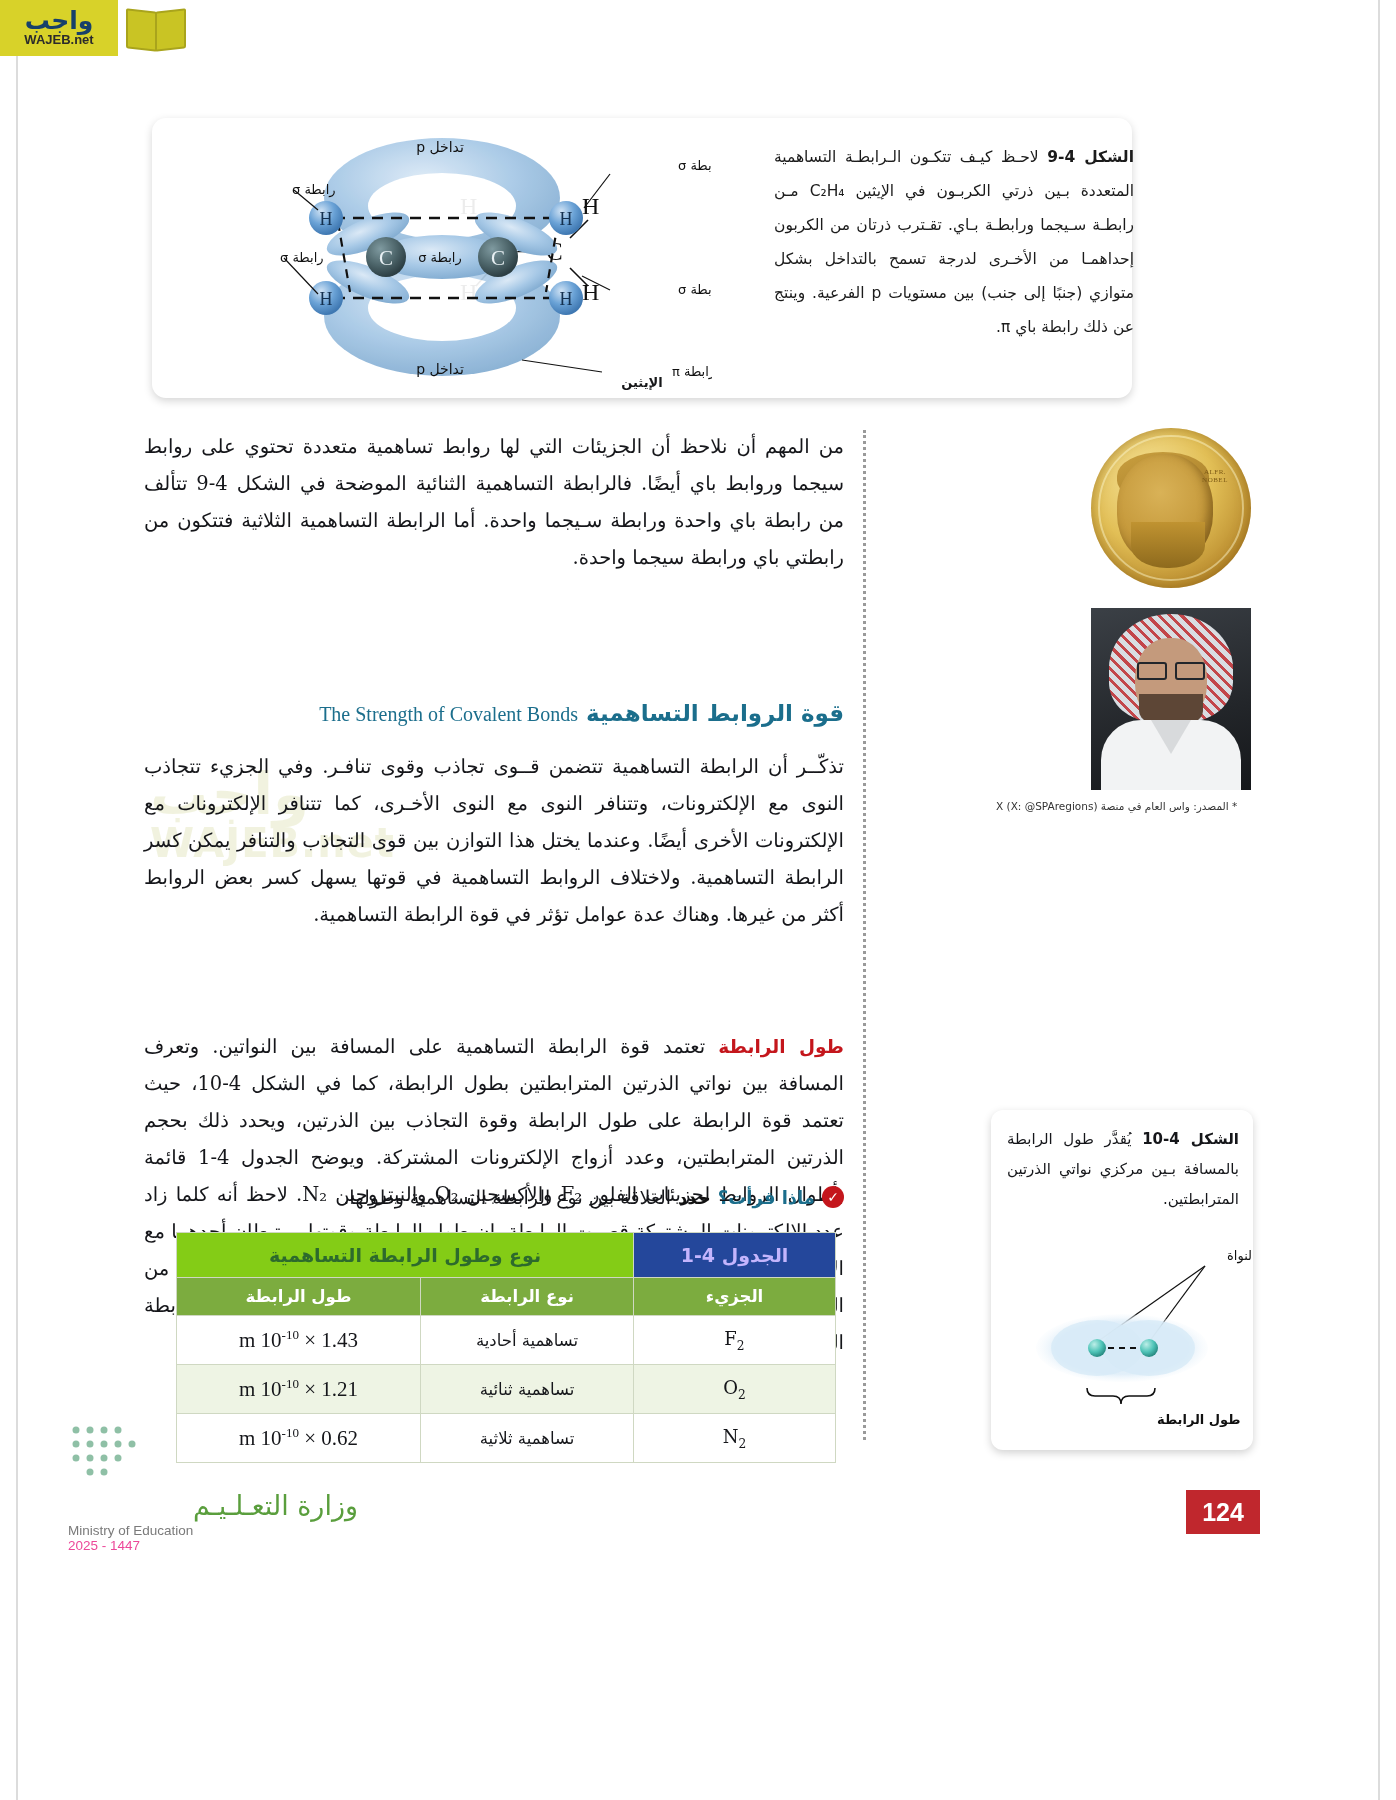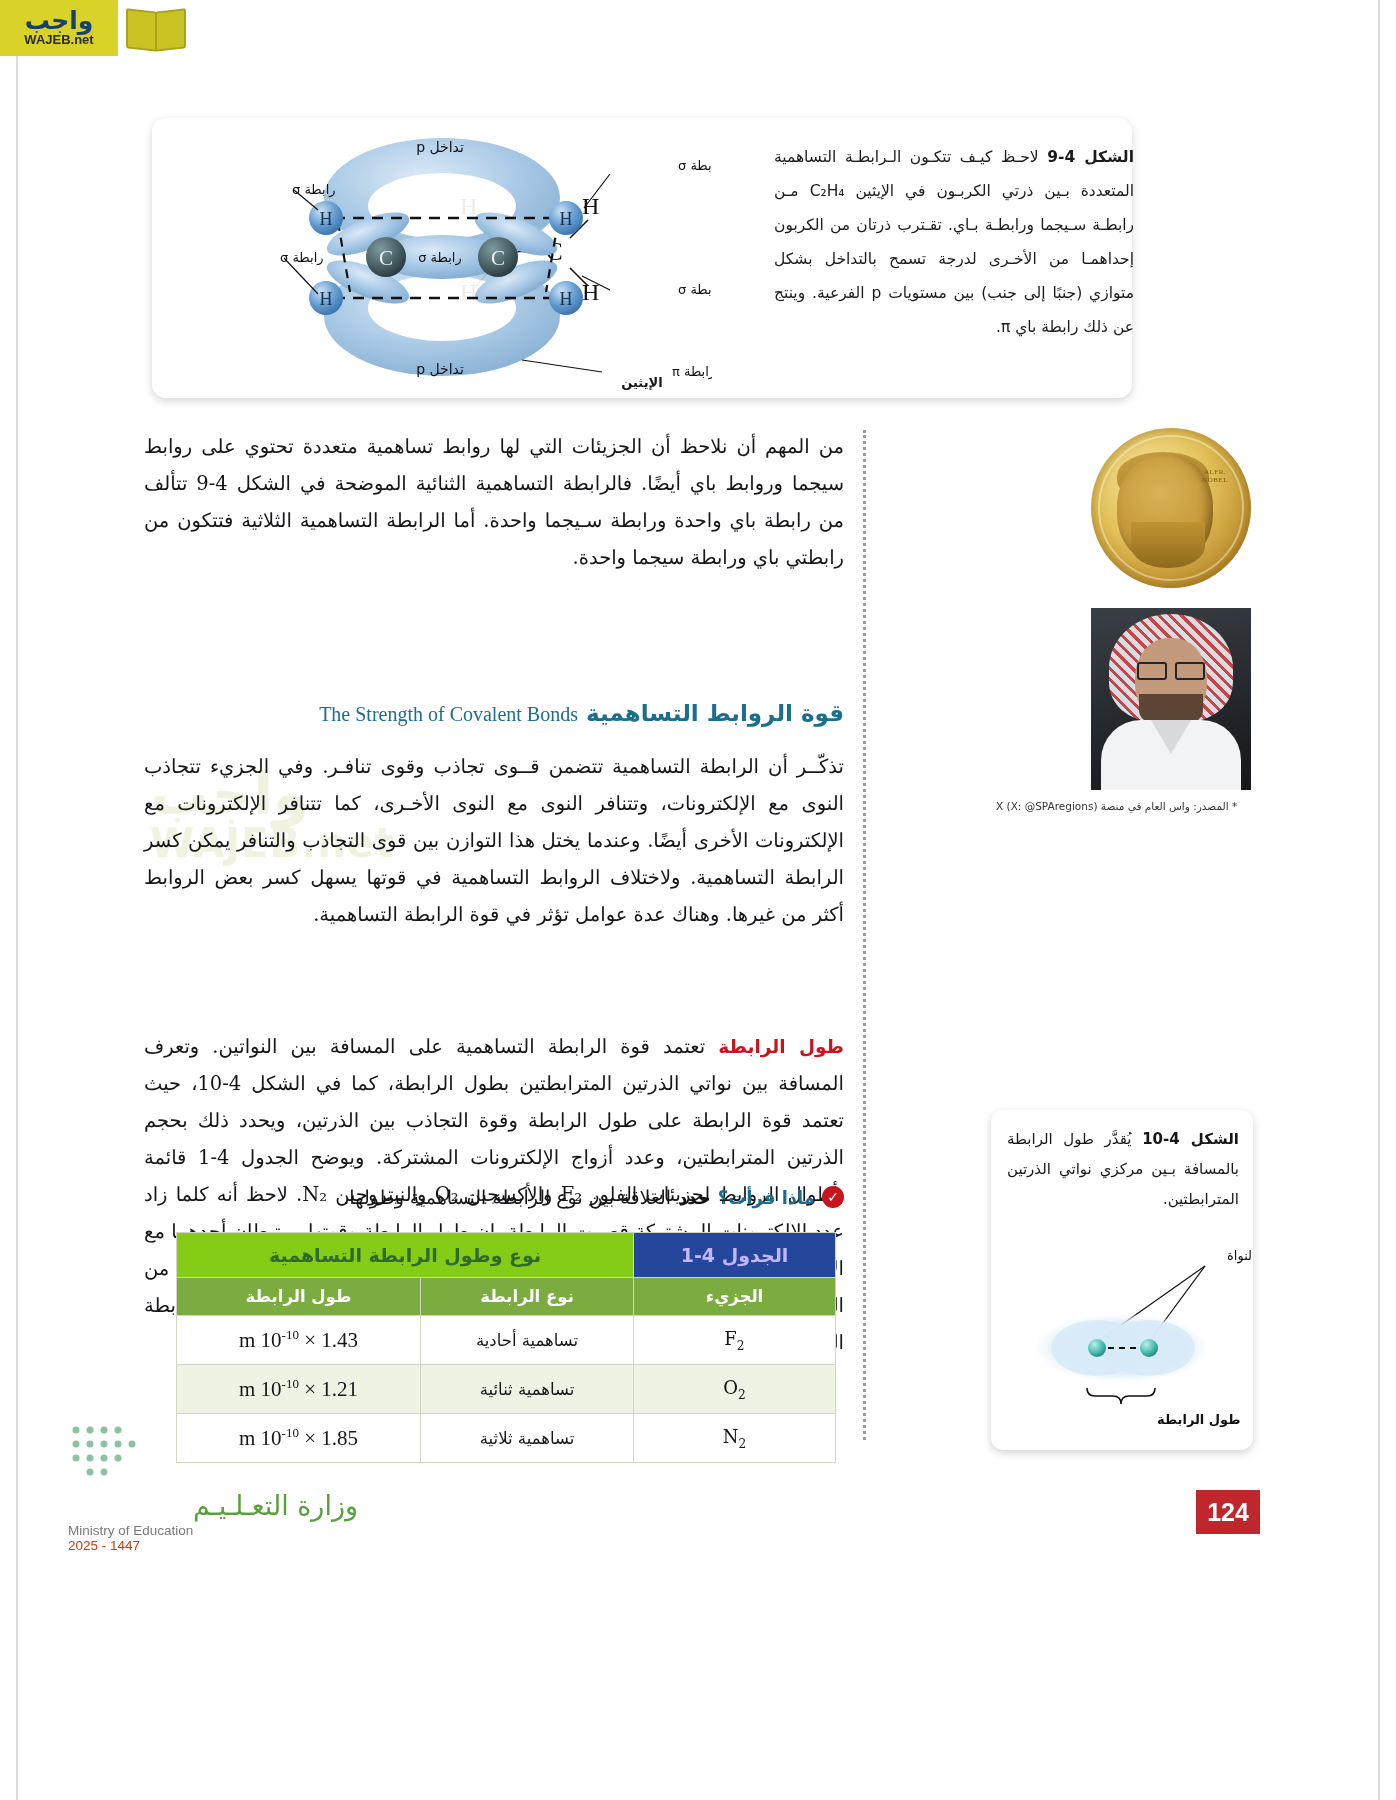--- a/index.html
+++ b/index.html
@@ -123,31 +123,31 @@
 
   
   .fig410{position:absolute;right:143px;top:1110px;width:262px;height:340px;background:#ffffff;
      border-radius:12px;box-shadow:0 3px 9px rgba(0,0,0,.18);}
   .fig410 .cap{position:absolute;right:14px;top:14px;width:232px;direction:rtl;text-align:justify;
      font-family:"DejaVu Sans",sans-serif;font-size:15px;line-height:30px;color:#15161a;}
   .fig410 .cap b{font-weight:bold;}
   .fig410 svg{position:absolute;left:0;top:128px;}
 
   
-  .pagenum{position:absolute;right:136px;top:1490px;width:64px;height:44px;background:#c0272d;color:#fff;
+  .pagenum{position:absolute;right:136px;top:1490px;width:74px;height:44px;background:#c0272d;color:#fff;
      display:flex;align-items:center;justify-content:center;font-family:"Liberation Sans",sans-serif;
      font-weight:bold;font-size:25px;}
 
   
   .moe{position:absolute;left:68px;top:1420px;width:290px;}
   .moe .dots{width:110px;height:60px;}
   .moe .name{font-family:"DejaVu Sans",sans-serif;font-weight:normal;font-size:27px;color:#5a9e3d;
      direction:rtl;margin-top:6px;letter-spacing:1px;}
   .moe .en{font-family:"Liberation Sans",sans-serif;font-size:13.5px;color:#7a7a7a;margin-top:2px;}
-  .moe .yr{font-family:"Liberation Sans",sans-serif;font-size:13.5px;color:#c2410c;}
+  .moe .yr{font-family:"Liberation Sans",sans-serif;font-size:13.5px;color:#ec4899;}
 </style>
 </head>
 <body>
 
 <div class="page">
 
   <div class="frame-l"></div>
   <div class="frame-r"></div>
 
   <div class="wm-logo">
@@ -299,21 +299,21 @@
       <td class="tdc tdnum"><span>1.43 × 10</span><span class="sup">-10</span> <span>m</span></td>
     </tr>
     <tr>
       <td class="tdc alt"><span>O</span><span class="sub">2</span></td>
       <td class="tdc alt tdar">تساهمية ثنائية</td>
       <td class="tdc alt tdnum"><span>1.21 × 10</span><span class="sup">-10</span> <span>m</span></td>
     </tr>
     <tr>
       <td class="tdc"><span>N</span><span class="sub">2</span></td>
       <td class="tdc tdar">تساهمية ثلاثية</td>
-      <td class="tdc tdnum"><span>1.85 × 10</span><span class="sup">-10</span> <span>m</span></td>
+      <td class="tdc tdnum"><span>0.62 × 10</span><span class="sup">-10</span> <span>m</span></td>
     </tr>
   </tbody>
     </table>
 
   <div class="dotline"></div>
 
   <div class="medal">
     <div class="rim"></div>
     <div class="hair"></div>
     <div class="face"></div>

